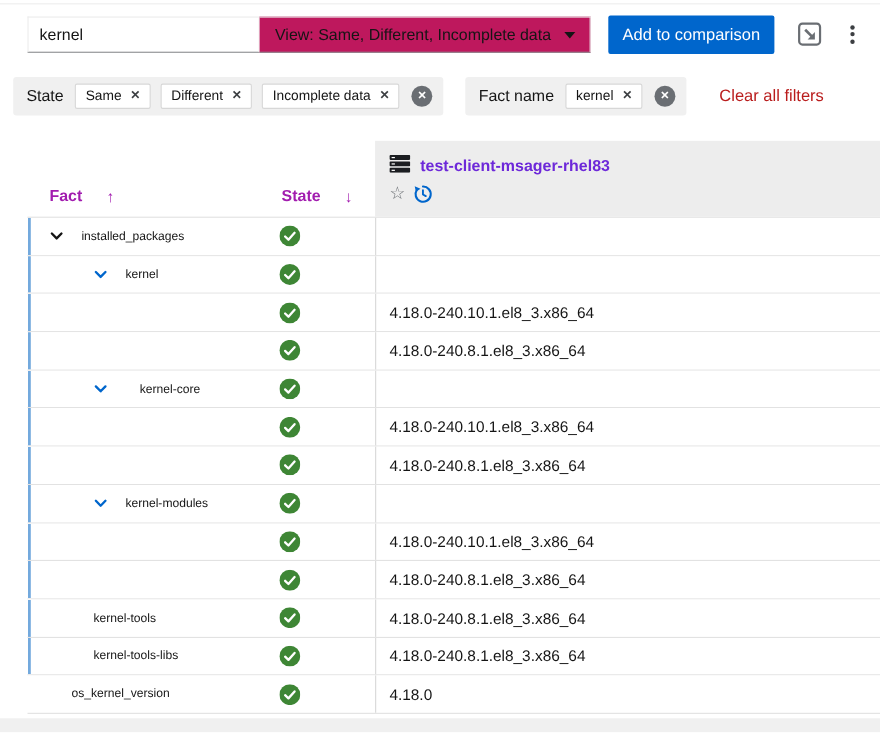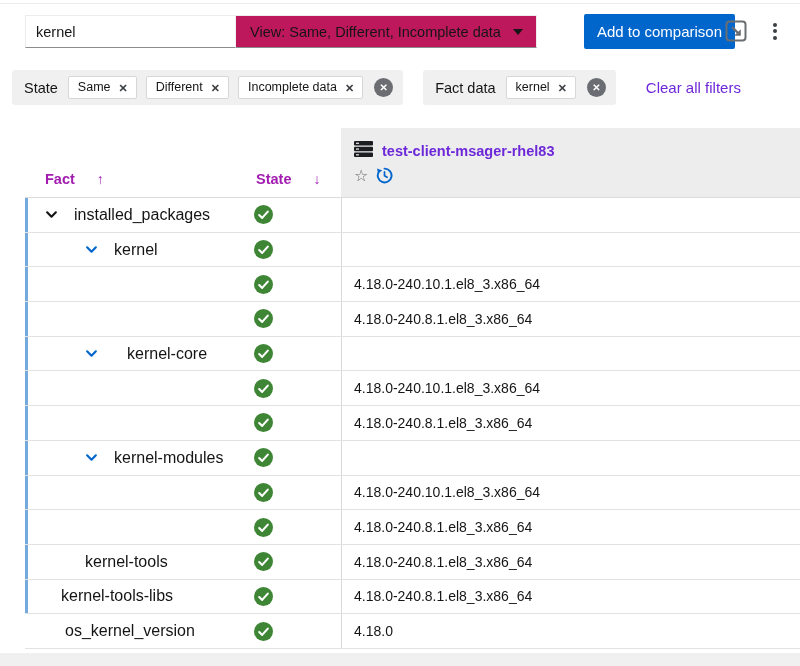--- a/index.html
+++ b/index.html
@@ -16,48 +16,48 @@
     font-family:"Liberation Sans","DejaVu Sans",sans-serif; outline:none;
   }
   .view-select {
     position:absolute; left:236px; top:15px; width:301px; height:33px;
     border:1px solid #ececec; border-bottom:1px solid #8a8d90; border-left:none;
     background:#be185d; display:flex; align-items:center; justify-content:space-between;
     padding:0 13px 0 14px; font-size:14.5px; cursor:pointer;
   }
   .select-caret { width:0; height:0; border-left:5px solid transparent; border-right:5px solid transparent; border-top:6px solid #151515; margin-left:10px; }
   .add-btn {
-    position:absolute; left:584px; top:14px; width:151px; height:35px;
+    position:absolute; left:553px; top:14px; width:151px; height:35px;
     background:#0066cc; color:#fff; border:none; border-radius:2px;
     font-size:15px; font-family:"Liberation Sans","DejaVu Sans",sans-serif; cursor:pointer;text-align:center;
   }
   .icon-btn { position:absolute; background:none; border:none; cursor:pointer; padding:2px; }
   .export-btn { left:722px; top:17px; }
   .kebab-btn { left:764px; top:17px; width:22px; height:28px; display:flex; flex-direction:column; align-items:center; justify-content:center; gap:2.5px; }
   .kebab-dot { width:4px; height:4px; border-radius:50%; background:#3c3f42; }
 
   
   .filter-row { position:absolute; left:12px; top:70px; display:flex; align-items:center; }
   .chip-group {
     display:inline-flex; align-items:center; background:#f0f0f0; border-radius:3px;
     height:35px; padding:0 10px 0 12px; gap:9px;
   }
   .chip-group + .chip-group { margin-left:20px; }
   .chip-group-label { font-size:14.5px; color:#151515; margin-right:1px; }
   .chips { display:flex; gap:9px; align-items:center; }
   .chip {
-    display:inline-flex; align-items:flex-end; gap:8px; background:#fff;
+    display:inline-flex; align-items:center; gap:8px; background:#fff;
     border:1px solid #d7d7d7; border-radius:2px; padding:3px 8px 4px 9px; font-size:12.5px; color:#151515;
   }
   .chip-close { border:none; background:none; cursor:pointer; font-size:11px; font-weight:700; color:#3c3f42; padding:0; line-height:1; }
   .clear-circle {
     width:19px; height:19px; border-radius:50%; border:none; background:#6a6e73; color:#fff;
     font-size:10px; font-weight:700; line-height:19px; text-align:center; cursor:pointer; padding:0; margin-left:2px;
   }
-  .clear-all { margin-left:30px; color:#6d28d9; font-size:15px; text-decoration:none; cursor:pointer; }
+  .clear-all { margin-left:30px; color:#b91c1c; font-size:15px; text-decoration:none; cursor:pointer; }
 
   
   .drift-table { position:absolute; left:25px; top:128px; width:775px; }
   .thead { display:flex; height:69px; }
   .th { display:flex; align-items:flex-end; }
   .th-fact { width:225px; padding:0 0 10px 20px; }
   .th-state { width:91px; padding:0 0 10px 6px; }
   .th-label { color:#a21caf; font-weight:700; font-size:14.5px; display:inline-flex; align-items:center; gap:22px; cursor:pointer; }
   .sort-arrow { font-size:14px; font-weight:700; }
   .system-card { flex:1; background:#ededed; padding:13px 14px 8px 13px; }
@@ -65,21 +65,21 @@
   .sys-line2 { display:flex; align-items:center; gap:8px; margin-top:7px; font-size:14px; color:#2b2b2b; }
   .star-icon { font-size:16px; color:#6a6e73; line-height:1; }
 
   .tbody { border-top:1px solid #dcdcdc; }
   .trow { display:flex; height:34.7px; border-bottom:1px solid #e2e2e2; background:#fff; }
   .trow.expanded { box-shadow: inset 3px 0 0 #73a9dd; }
   .cell-fact { width:225px; display:flex; align-items:center; }
   .caret { display:inline-flex; align-items:center; cursor:pointer; }
   .caret-dark { color:#151515; }
   .caret-blue { color:#0066cc; }
-  .fact-label { font-size:16px; color:#151515; white-space:nowrap; }
+  .fact-label { font-size:11px; color:#151515; white-space:nowrap; }
   .cell-state { width:91px; display:flex; align-items:center; padding-left:4px; }
   .cell-value { flex:1; border-left:1px solid #d8d8d8; display:flex; align-items:center; padding-left:12px; font-size:14px; color:#151515; white-space:nowrap; overflow:hidden; }
 
   .footer-strip { position:absolute; left:0; top:653px; width:800px; height:13px; background:#f0f0f0; }
 </style>
 </head>
 <body>
 
 <div class="page">
   <div class="top-hairline"></div>
@@ -118,21 +118,21 @@
             <button class="chip-close">✕</button>
           </span>
           <span class="chip">
             <span>Incomplete data</span>
             <button class="chip-close">✕</button>
           </span>
         </div>
       <button class="clear-circle">✕</button>
     </div>
     <div class="chip-group">
-      <span class="chip-group-label">Fact data</span>
+      <span class="chip-group-label">Fact name</span>
       <div class="chips">
           <span class="chip">
             <span>kernel</span>
             <button class="chip-close">✕</button>
           </span>
         </div>
       <button class="clear-circle">✕</button>
     </div>
     <a class="clear-all">Clear all filters</a>
   </div>
@@ -335,21 +335,21 @@
               <svg width="19" height="19" viewBox="0 0 19 19">
                 <circle cx="9.5" cy="9.5" r="9.5" fill="#3e8635"></circle>
                 <path d="M5.2 10 L8.2 12.9 L13.8 6.6" stroke="#fff" stroke-width="2.1" fill="none" stroke-linecap="round" stroke-linejoin="round"></path>
               </svg>
             </span>
           </div>
           <div class="cell-value">4.18.0-240.8.1.el8_3.x86_64</div>
         </div>
         <div class="trow expanded">
           <div class="cell-fact">
-            <span class="fact-label" style="margin-left: 36px;">kernel-tools-libs</span>
+            <span class="fact-label" style="margin-left: 60px;">kernel-tools-libs</span>
           </div>
           <div class="cell-state">
             <span style="display: inline-flex;">
               <svg width="19" height="19" viewBox="0 0 19 19">
                 <circle cx="9.5" cy="9.5" r="9.5" fill="#3e8635"></circle>
                 <path d="M5.2 10 L8.2 12.9 L13.8 6.6" stroke="#fff" stroke-width="2.1" fill="none" stroke-linecap="round" stroke-linejoin="round"></path>
               </svg>
             </span>
           </div>
           <div class="cell-value">4.18.0-240.8.1.el8_3.x86_64</div>

